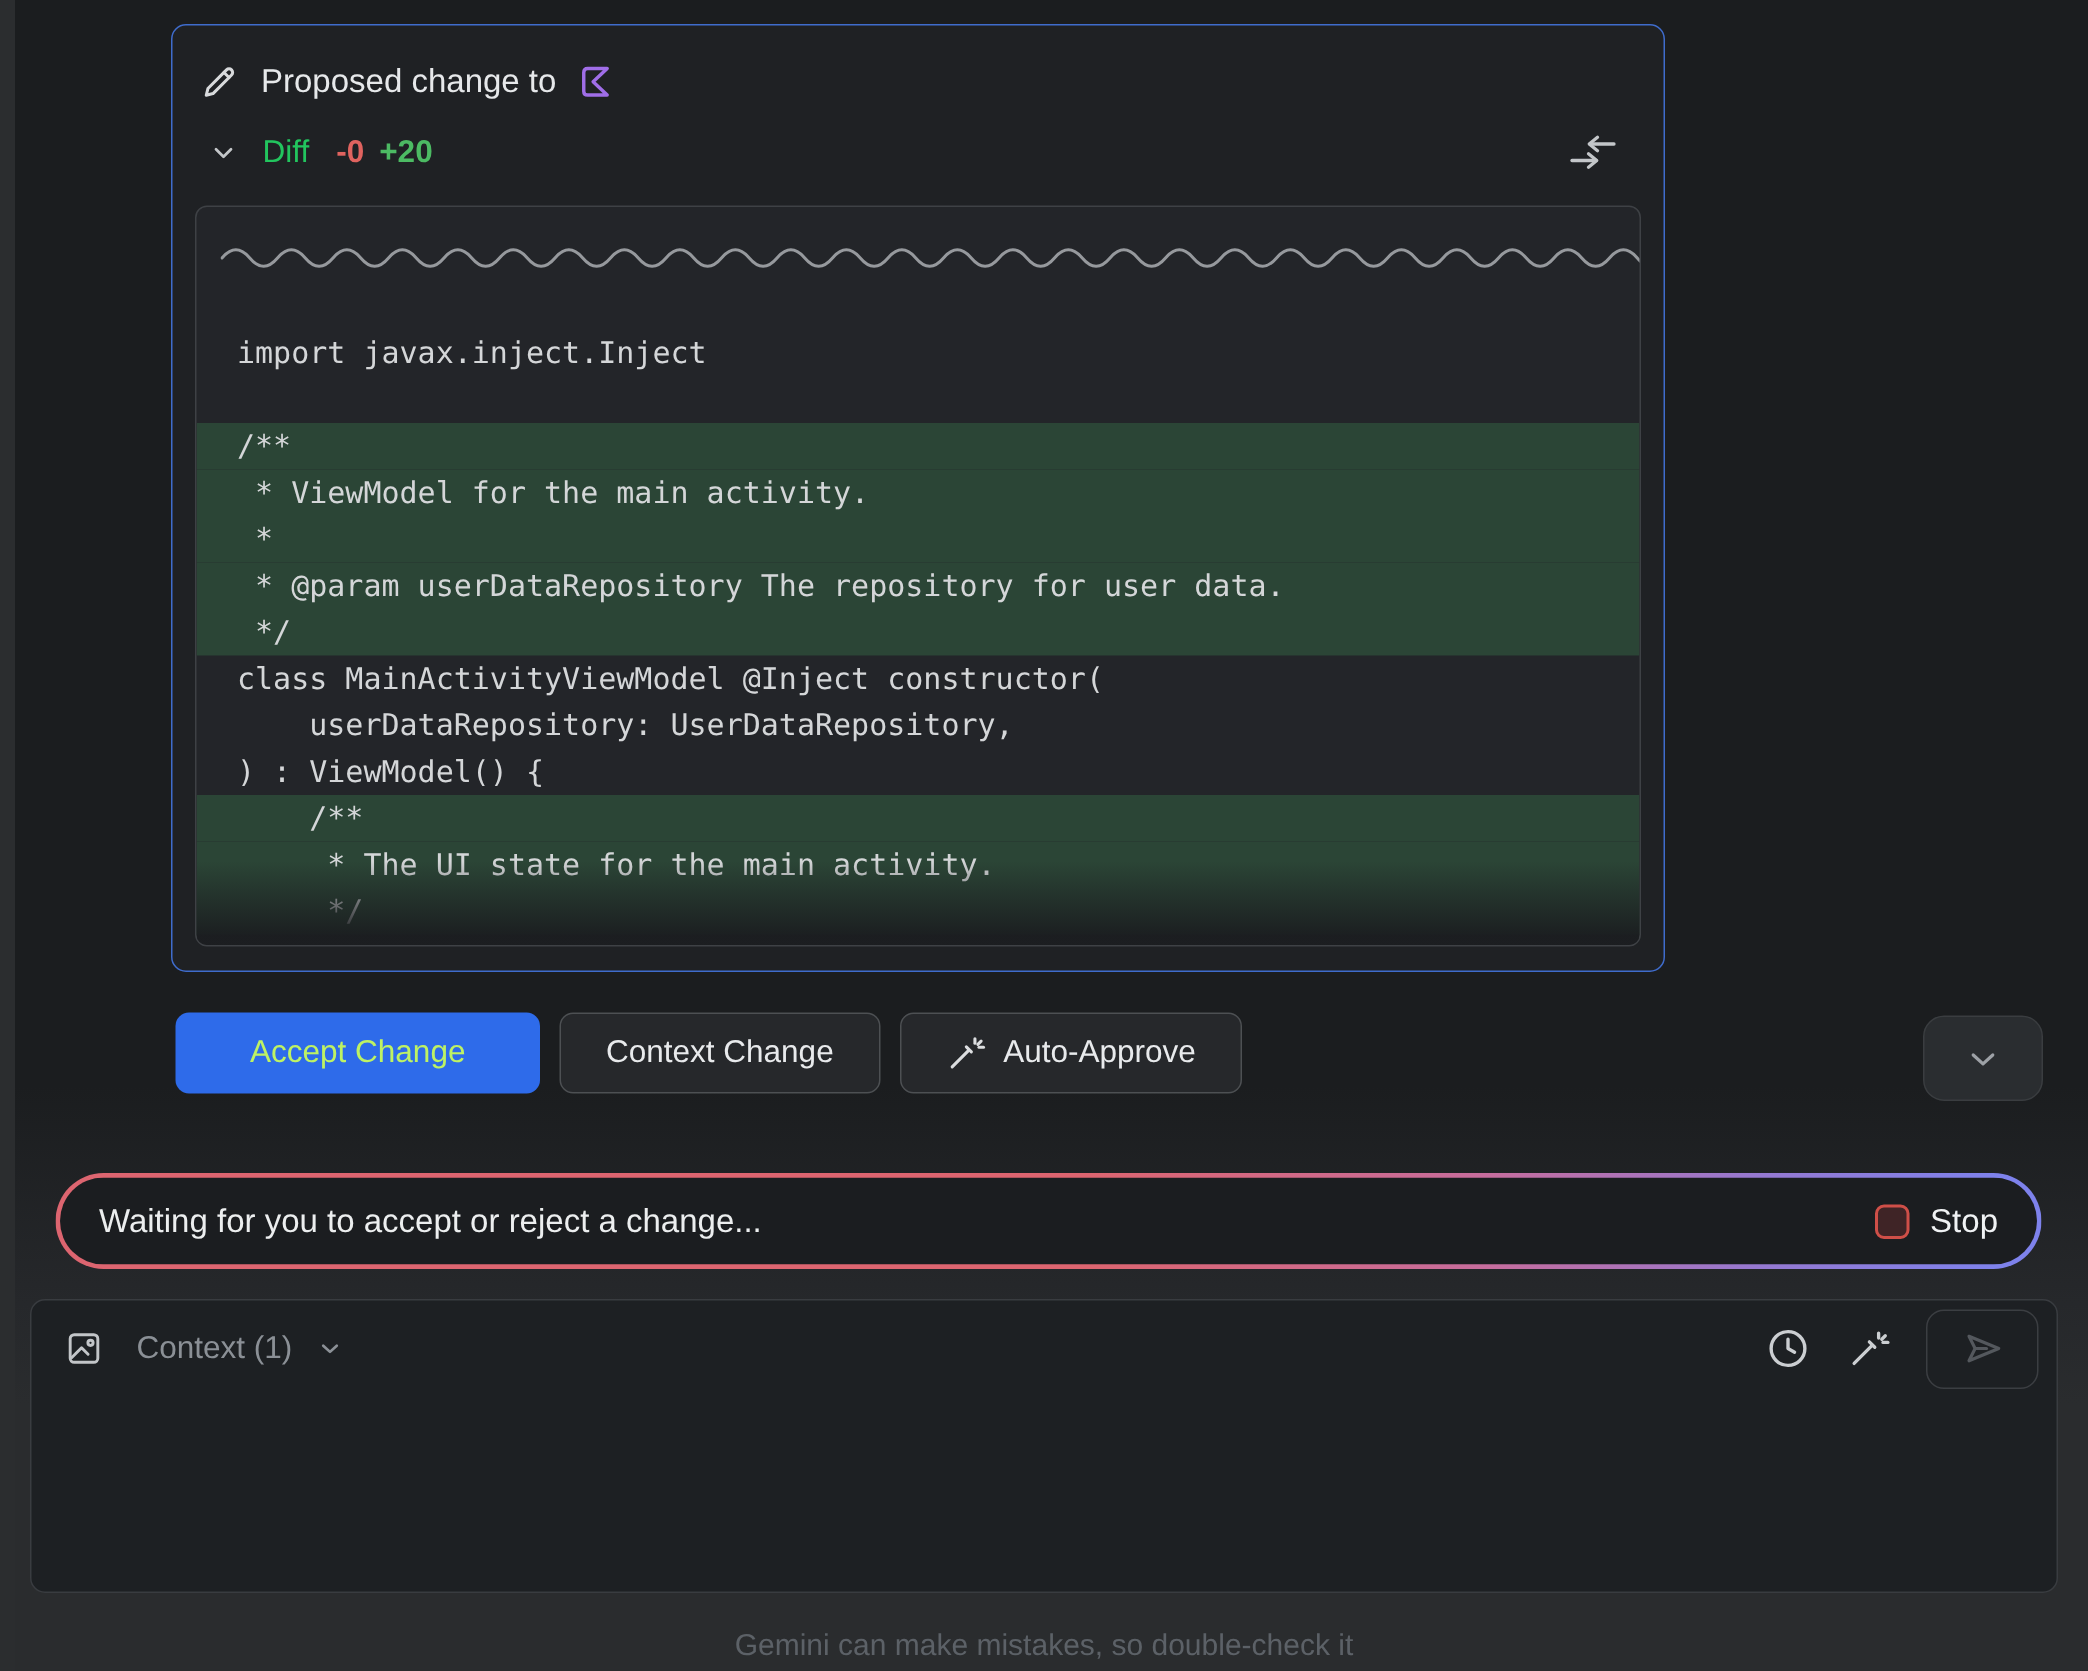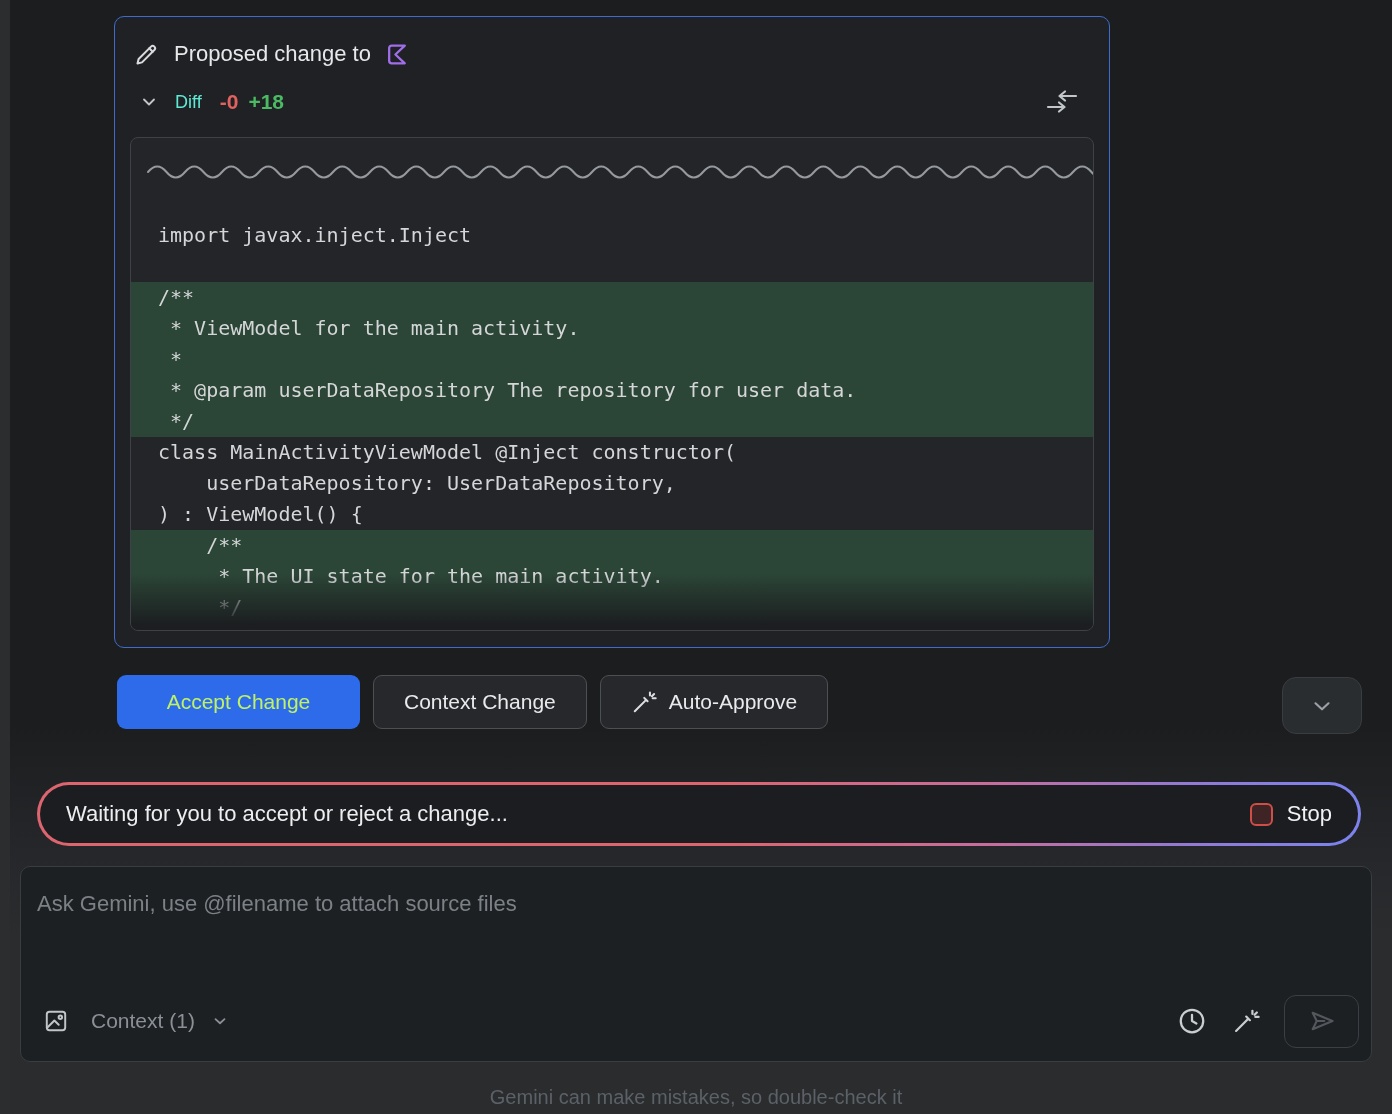--- a/index.html
+++ b/index.html
@@ -33,21 +33,21 @@
   .card-header .title { color:#e6e8ea; font-size:22px; }
   .file-link { display:flex; align-items:center; gap:8px; cursor:pointer; }
   .file-link .fname {
     color:#eff1f3; font-size:22px; text-decoration:underline;
     text-underline-offset:4px;
   }
   .diff-row {
     display:flex; align-items:center; gap:10px;
     padding:0 16px 0 24px; margin-top:18px; height:30px;
   }
-  .diff-row .diff-label { color:#5eead4; font-size:18px; margin-left:6px; }
+  .diff-row .diff-label { color:#22c55e; font-size:21px; margin-left:6px; }
   .diff-row .del { color:#e0635f; font-size:21px; font-weight:bold; margin-left:8px; }
   .diff-row .add { color:#4cba63; font-size:21px; font-weight:bold; }
   .diff-row .spacer { flex:1; }
 
   .code-box {
     position:relative; margin:20px 15px 0 15px; height:494px;
     border:1.5px solid #3e4145; border-radius:8px;
     background:#232529; overflow:hidden;
   }
   .code-box::after {
@@ -163,21 +163,21 @@
     </div>
 
     <div class="diff-row">
       <span>
         <svg width="20" height="20" viewBox="0 0 24 24" fill="none" stroke="#c3c6c9" stroke-width="2.2" stroke-linecap="round" stroke-linejoin="round">
           <polyline points="6,9 12,15 18,9"></polyline>
         </svg>
       </span>
       <span class="diff-label">Diff</span>
       <span class="del">-0</span>
-      <span class="add">+18</span>
+      <span class="add">+20</span>
       <span class="spacer"></span>
       <span style="margin-right:14px;cursor:pointer;">
         <svg width="34" height="26" viewBox="0 0 34 26" fill="none" stroke="#c3c6c9" stroke-width="2.2" stroke-linecap="round" stroke-linejoin="round">
           <path d="M31 7 H15"></path>
             <polyline points="20,2.5 14.5,7 20,11.5"></polyline>
           <path d="M3 18 H19"></path>
             <polyline points="14,13.5 19.5,18 14,22.5"></polyline>
         </svg>
       </span>
     </div>
@@ -238,21 +238,20 @@
   <div class="status-bar">
     <span class="msg">Waiting for you to accept or reject a change...</span>
     <span class="spacer"></span>
     <span class="stop-btn">
       <span class="stop-square"></span>
       <span class="stop-label">Stop</span>
     </span>
   </div>
 
   <div class="composer">
-    <textarea placeholder="Ask Gemini, use @filename to attach source files" style=""></textarea>
     <div class="composer-toolbar">
       <span class="context-btn">
         <span>
           <svg width="26" height="26" viewBox="0 0 24 24" fill="none" stroke="#c2c5c8" stroke-width="1.8" stroke-linecap="round" stroke-linejoin="round">
             <rect x="3.5" y="3.5" width="17" height="17" rx="2.5"></rect>
             <circle cx="16" cy="8.5" r="1.6"></circle>
             <path d="M4.5 17.5 L10.5 11.5 L14.5 15.5"></path>
           </svg>
         </span>
         <span class="ctx-label">Context (1)</span>

